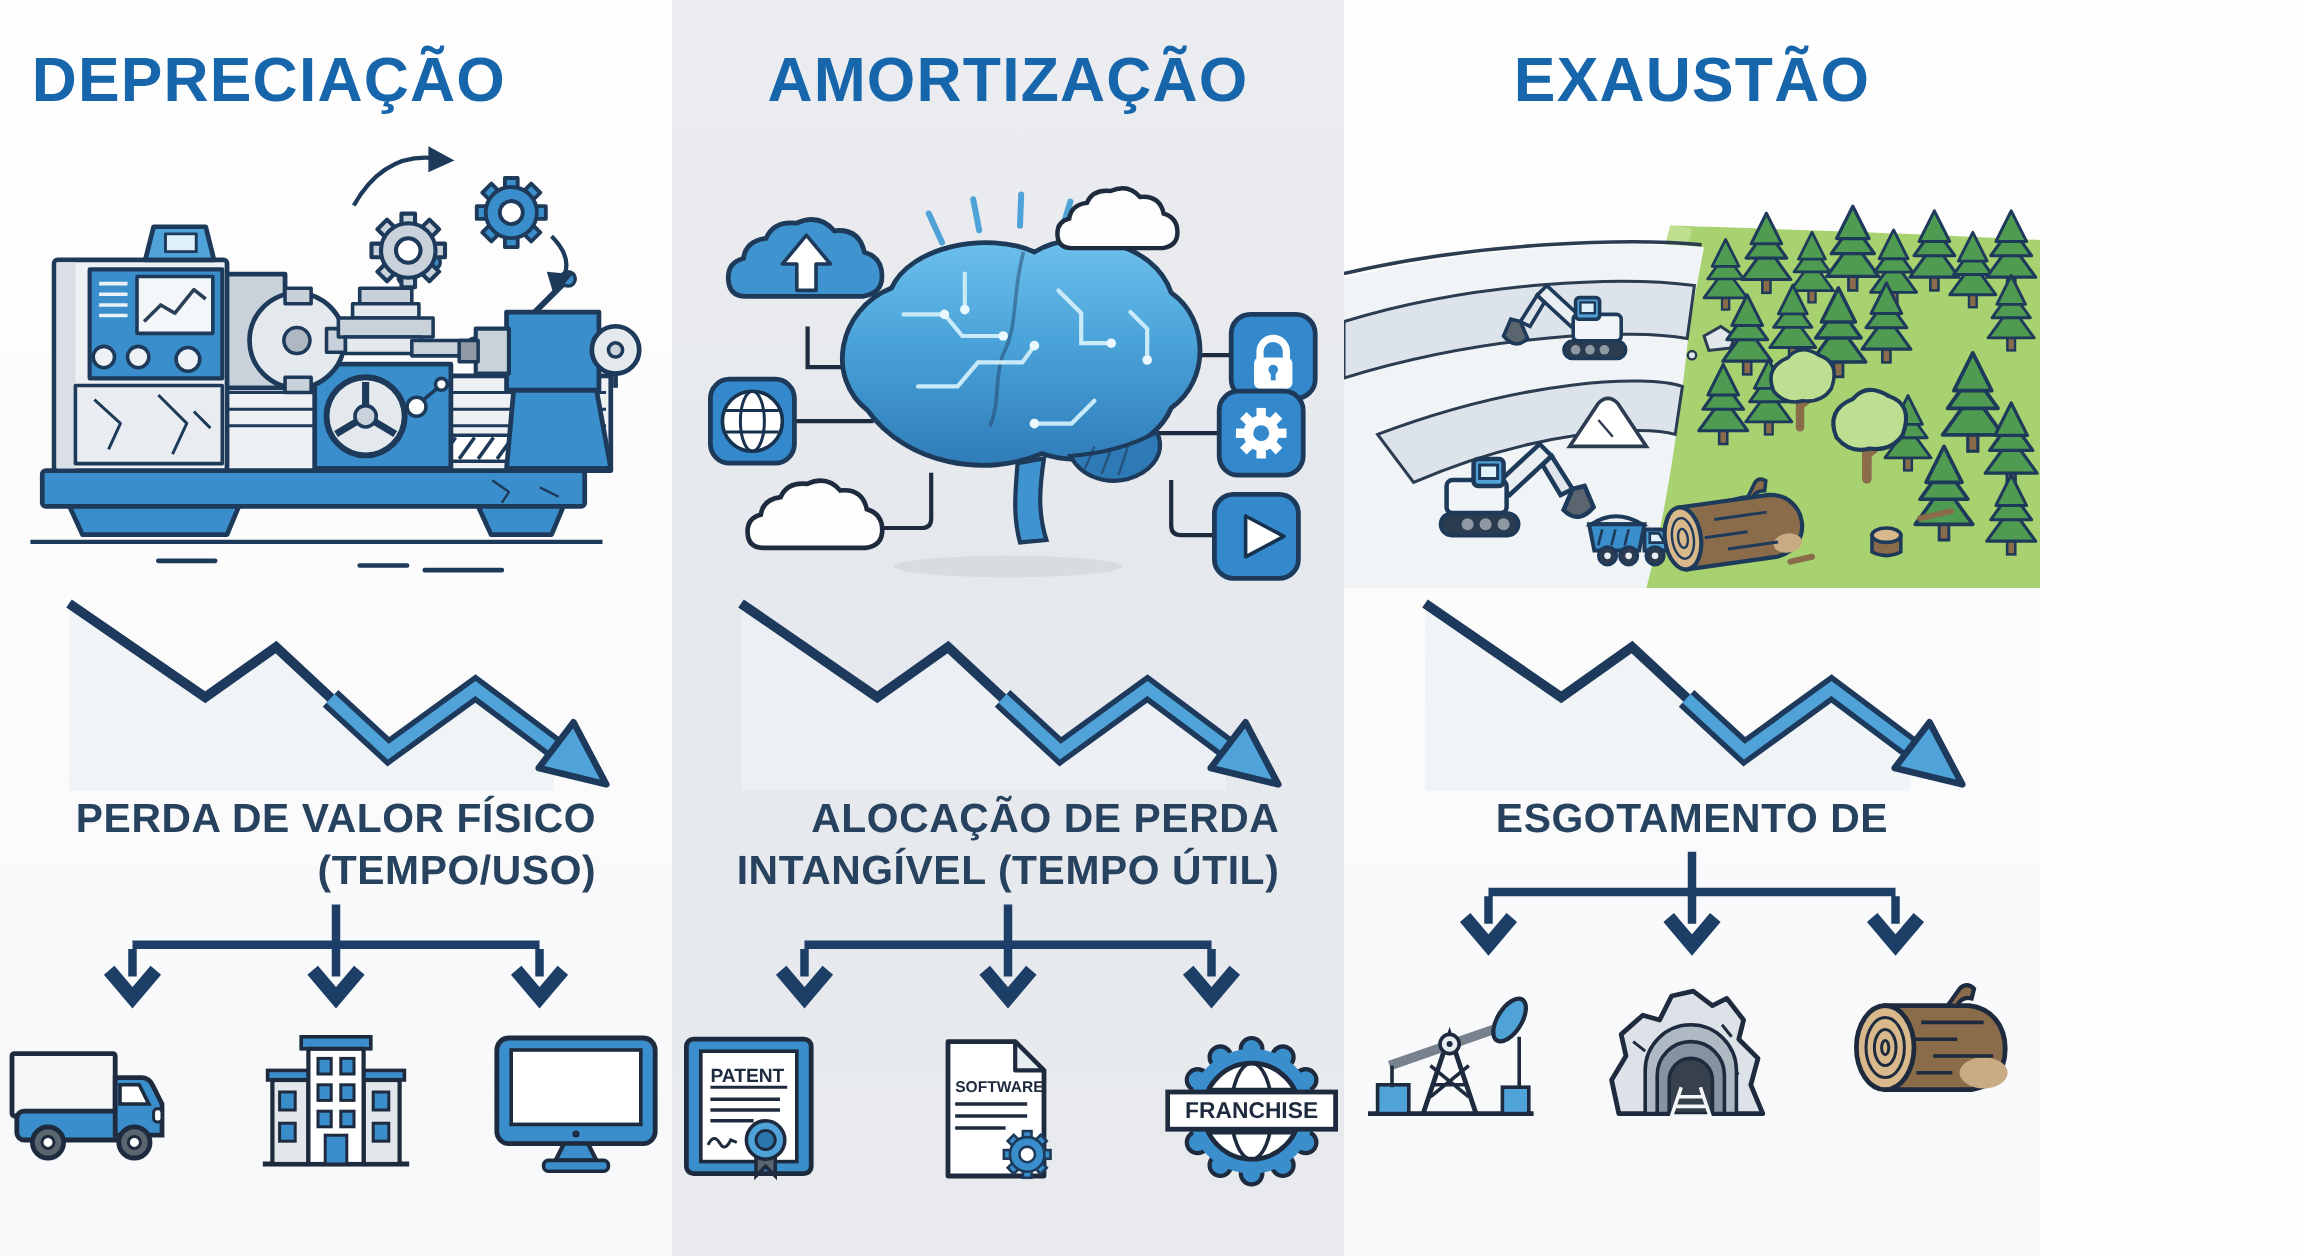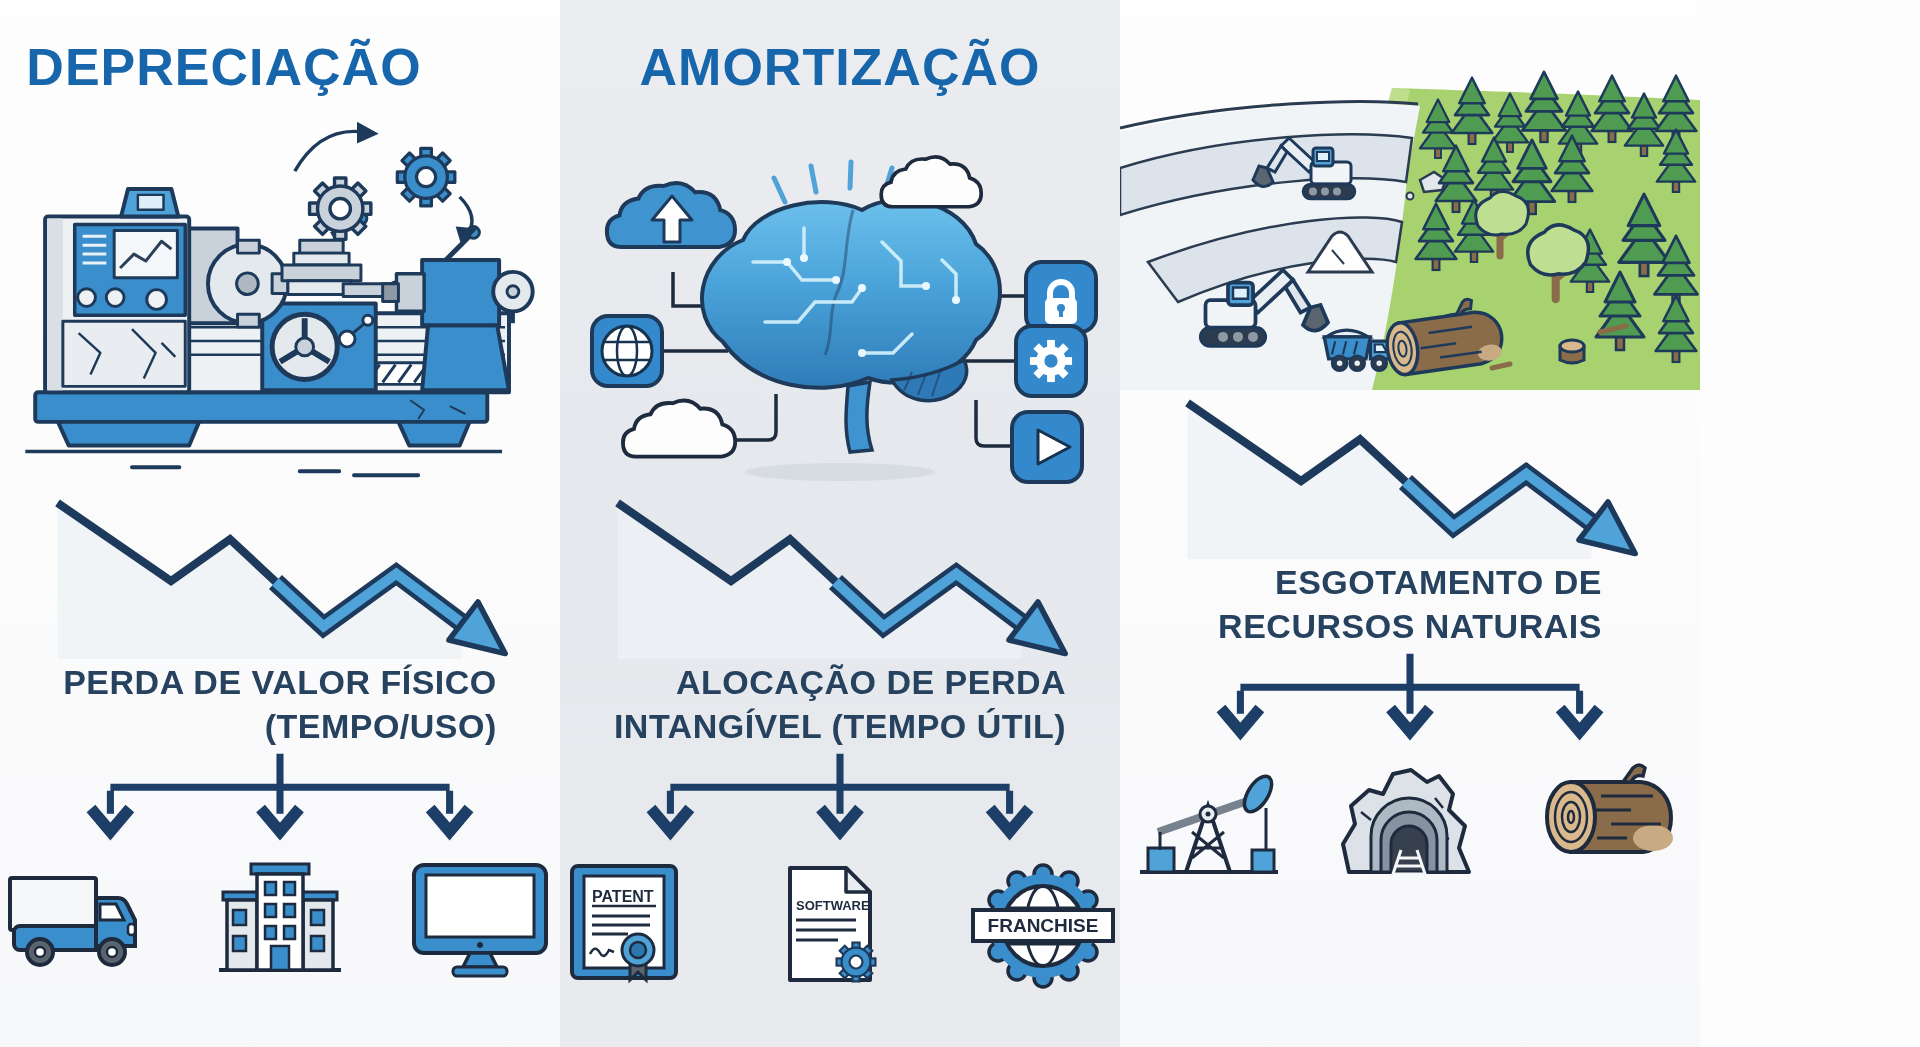--- a/index.html
+++ b/index.html
@@ -355,20 +355,21 @@
           <ellipse cx="72" cy="66" rx="17" ry="40" fill="none" stroke="#1e2b3e" stroke-width="3"></ellipse>
           <path d="M35,48 H109 M35,84 H109" stroke="#1e2b3e" stroke-width="3"></path>
         </g>
         <rect x="2" y="50" width="140" height="31" fill="#ffffff" stroke="#1e2b3e" stroke-width="4"></rect>
         <text x="72" y="72" text-anchor="middle" class="icon-label" font-size="19">FRANCHISE</text>
       </svg>
     </div>
   </div>
 
   <div class="col col-light">
+    <div class="title">EXAUSTÃO</div>
 
     <svg class="illus illus-wide" viewBox="0 0 580 380">
       <g>
         <path d="M272,78 C256,140 240,210 232,270 C226,315 220,350 210,380 L580,380 L580,90 C470,84 330,80 272,78 Z" fill="#a8d16f"></path>
         <path d="M272,78 C256,140 240,210 232,270 C226,315 220,350 210,380 L232,380 C242,345 248,310 254,268 C262,208 276,140 290,80 Z" fill="#c3e295" opacity="0.85"></path>
       </g>
       <g>
         <path d="M0,122 C110,94 240,90 300,96 L288,160 C280,240 268,320 252,380 L0,380 Z" fill="#f1f4f7"></path>
         <path d="M0,118 C110,92 240,88 298,94" fill="none" stroke="#2b3b50" stroke-width="3"></path>
         <path d="M0,158 C110,124 235,120 292,128 L286,172 C240,164 120,168 0,205 Z" fill="#dde3ea" stroke="#2b3b50" stroke-width="2.5"></path>
@@ -421,21 +422,20 @@
       </g>
       <path d="M480,322 l26,-6 M372,358 l18,-4" stroke="#8a6b4a" stroke-width="5" stroke-linecap="round"></path>
     </svg>
 
     <svg class="zigzag" viewBox="0 0 540 185">
       <use href="#sym-zigzag"></use>
     </svg>
 
     <div class="caption">
       <span>ESGOTAMENTO DE</span><br>
-      <span>RECURSOS NATURAIS</span>
     </div>
 
     <svg class="branch" viewBox="0 0 520 120">
       <use href="#sym-branch"></use>
     </svg>
 
     <div class="examples">
       <svg width="150" height="122" viewBox="0 0 150 122">
         <path d="M6,112 H144" stroke="#1e2b3e" stroke-width="4"></path>
         <rect x="14" y="88" width="26" height="24" fill="#4fa3d9" stroke="#1e2b3e" stroke-width="3"></rect>

